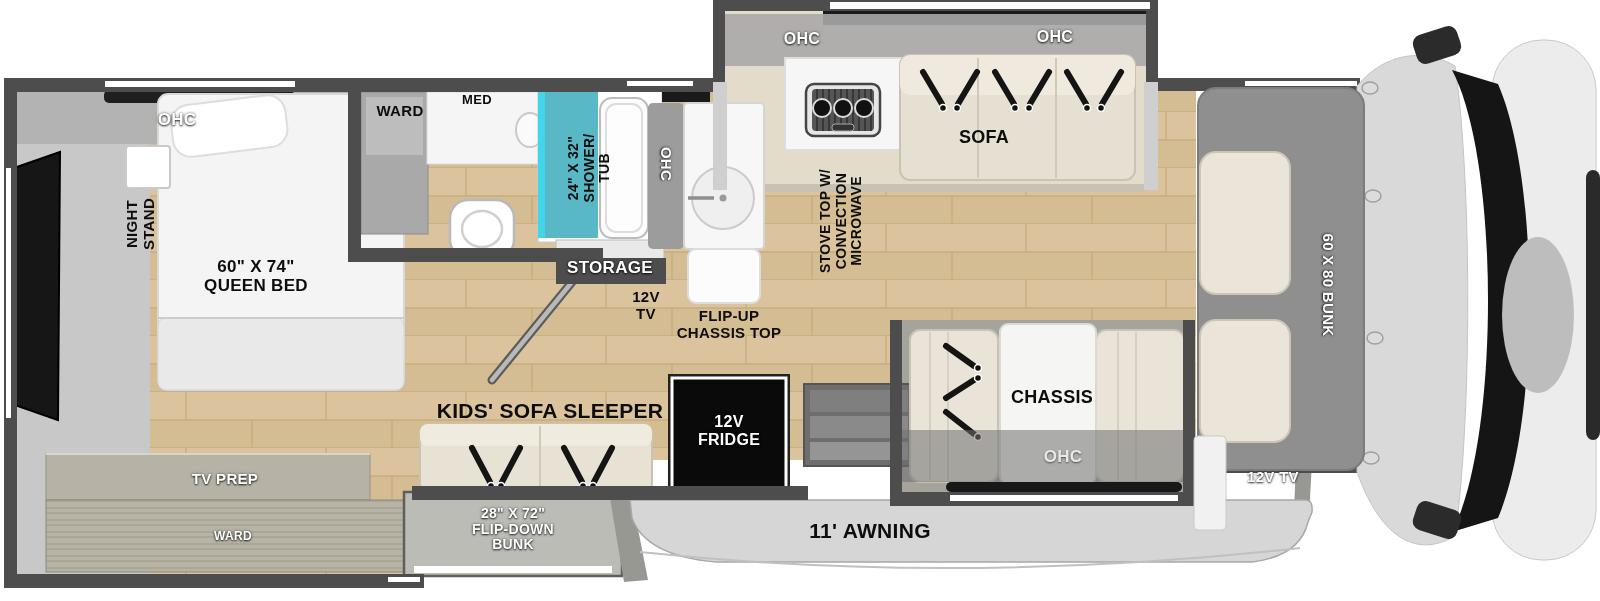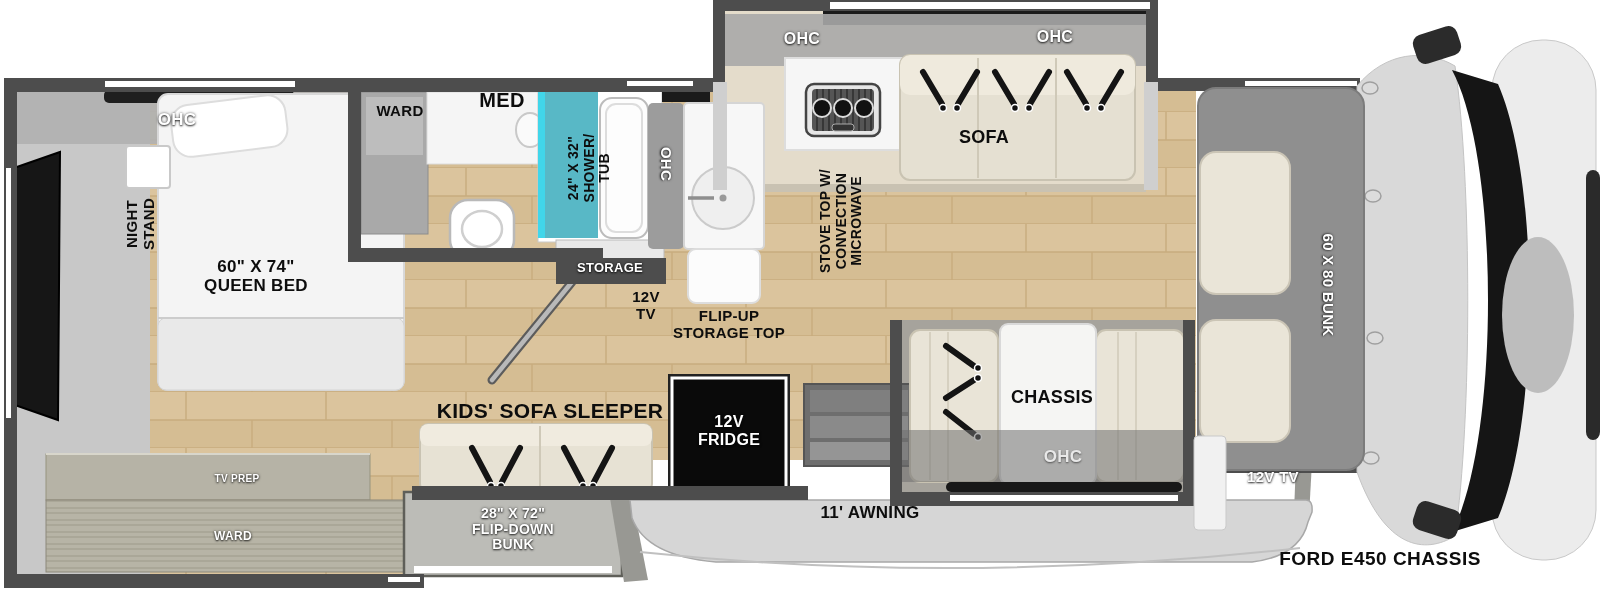--- a/index.html
+++ b/index.html
@@ -230,45 +230,44 @@
     <rect x="1200" y="320" width="90" height="122" rx="16" fill="#eae5d8" stroke="#cbc5b6" stroke-width="2"></rect>
     <rect x="1194" y="436" width="32" height="94" rx="4" fill="#f1f1f1" stroke="#c9c9c9"></rect>
   </g>
 </svg>
 
 <div class="lbl w" style="left:177px;top:120px;font-size:17px">OHC</div>
 <div class="lbl b rotn90" style="left:141px;top:224px;font-size:15px">NIGHT
 STAND</div>
 <div class="lbl b" style="left:256px;top:276px;font-size:17px">60" X 74"
 QUEEN BED</div>
-<div class="lbl w" style="left:237px;top:479px;font-size:10px">TV PREP</div>
+<div class="lbl w" style="left:225px;top:479px;font-size:15px">TV PREP</div>
 <div class="lbl w" style="left:233px;top:537px;font-size:12px">WARD</div>
 <div class="lbl b" style="left:400px;top:111px;font-size:15px">WARD</div>
-<div class="lbl b" style="left:502px;top:100px;font-size:20px">MED</div>
+<div class="lbl b" style="left:477px;top:100px;font-size:13px">MED</div>
 <div class="lbl b rotn90" style="left:590px;top:168px;font-size:14px">24" X 32"
 SHOWER/
 TUB</div>
-<div class="lbl w" style="left:610px;top:268px;font-size:13px">STORAGE</div>
+<div class="lbl w" style="left:610px;top:268px;font-size:17px">STORAGE</div>
 <div class="lbl b" style="left:646px;top:306px;font-size:15px">12V
 TV</div>
 <div class="lbl w rot90" style="left:666px;top:164px;font-size:15px">OHC</div>
 <div class="lbl b" style="left:729px;top:325px;font-size:15px">FLIP-UP
-STORAGE TOP</div>
+CHASSIS TOP</div>
 <div class="lbl b rotn90" style="left:842px;top:221px;font-size:14px">STOVE TOP W/
 CONVECTION
 MICROWAVE</div>
 <div class="lbl w" style="left:802px;top:39px;font-size:16px">OHC</div>
 <div class="lbl w" style="left:1055px;top:37px;font-size:16px">OHC</div>
 <div class="lbl b" style="left:984px;top:137px;font-size:18px">SOFA</div>
 <div class="lbl b" style="left:1052px;top:397px;font-size:18px">CHASSIS</div>
 <div class="lbl g" style="left:1063px;top:457px;font-size:17px">OHC</div>
 <div class="lbl b" style="left:550px;top:411px;font-size:21px">KIDS' SOFA SLEEPER</div>
 <div class="lbl w" style="left:513px;top:530px;font-size:14px">28" X 72"
 FLIP-DOWN
 BUNK</div>
 <div class="lbl w" style="left:729px;top:431px;font-size:16px">12V
 FRIDGE</div>
-<div class="lbl b" style="left:870px;top:513px;font-size:17px">11' AWNING</div>
+<div class="lbl b" style="left:870px;top:531px;font-size:21px">11' AWNING</div>
 <div class="lbl w rot90" style="left:1328px;top:285px;font-size:15px">60 X 80 BUNK</div>
 <div class="lbl w" style="left:1273px;top:477px;font-size:15px">12V TV</div>
-<div class="lbl b" style="left:1380px;top:559px;font-size:19px;letter-spacing:.5px">FORD E450 CHASSIS</div>
 
 </div>
 
 </body></html>

